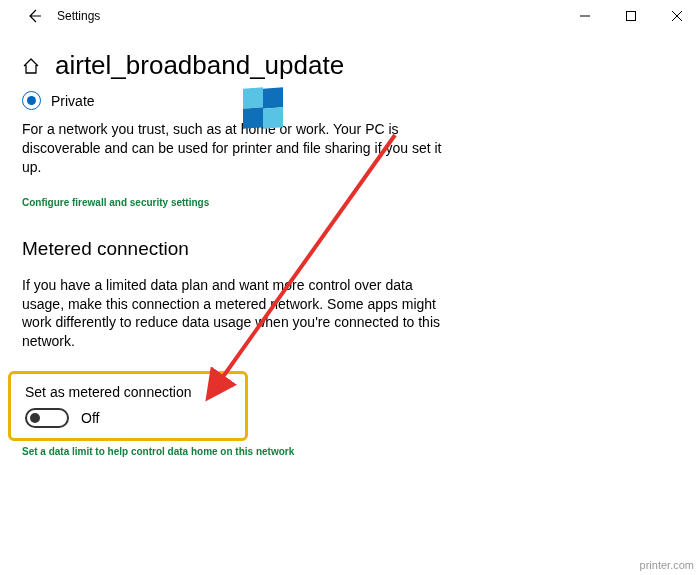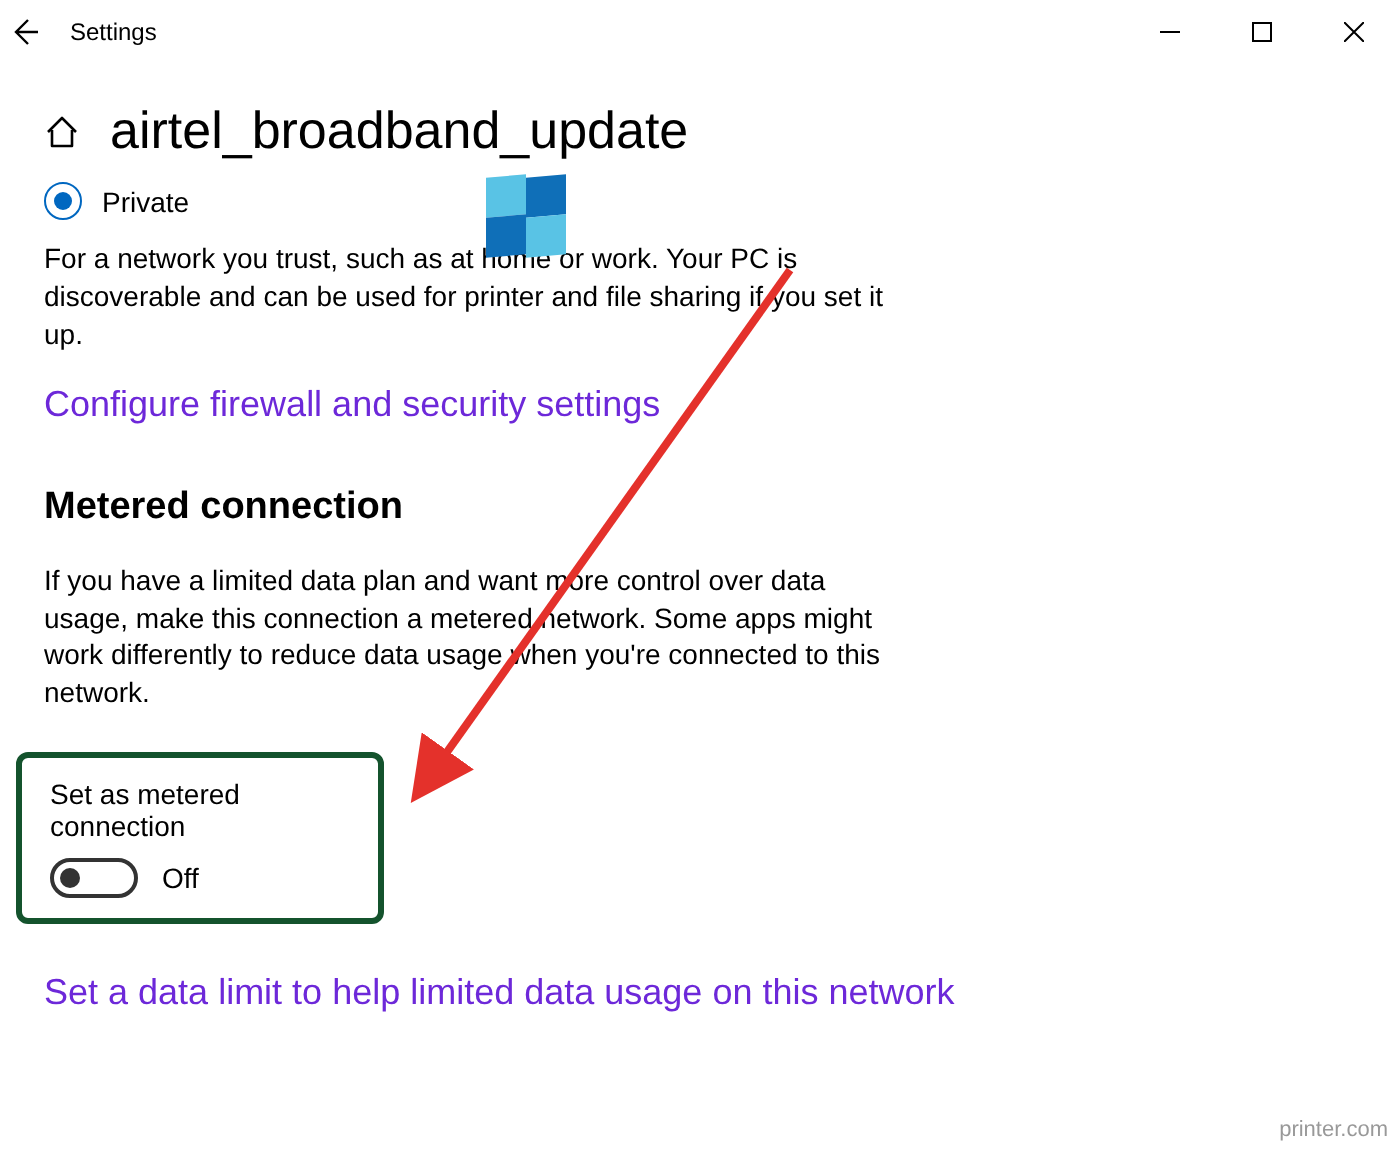--- a/index.html
+++ b/index.html
@@ -12,21 +12,21 @@
       width: 700px;
       height: 575px;
       background: #ffffff;
       position: relative;
       overflow: hidden;
     }
     .titlebar {
       height: 32px;
       display: flex;
       align-items: center;
-      padding-left: 4px;
+      padding-left: 26px;
       position: relative;
     }
     .back-btn {
       width: 16px;
       height: 16px;
       display: inline-flex;
       align-items: center;
       justify-content: center;
       margin-right: 15px;
       cursor: pointer;
@@ -100,29 +100,30 @@
       font-size: 14px;
     }
     .body-text {
       font-size: 14px;
       line-height: 1.35;
       color: #000;
       max-width: 430px;
       margin-bottom: 15px;
     }
     .link {
-      font-size: 18px;
-      color: #6d28d9;
+      font-size: 10px;
+      color: #15803d;
       cursor: pointer;
       display: inline-block;
       margin-bottom: 30px;
+      font-weight: bold;
     }
     .section-title {
       font-size: 19px;
-      font-weight: 700;
+      font-weight: 400;
       color: #000;
       margin-bottom: 16px;
     }
     .toggle-label {
       font-size: 14px;
       margin-bottom: 8px;
     }
     .toggle-row {
       display: flex;
       align-items: center;
@@ -144,27 +145,27 @@
       border-radius: 50%;
       background: #333;
       position: absolute;
       top: 3px;
       left: 3px;
     }
     .toggle-state {
       font-size: 14px;
     }
     .highlight-box {
-      border: 3px solid #14532d;
+      border: 3px solid #eab308;
       border-radius: 6px;
       padding: 10px 10px 10px 0px;
       margin-left: -14px;
       padding-left: 14px;
-      width: 184px;
-      margin-bottom: 24px;
+      width: 240px;
+      margin-bottom: 0;
     }
     .watermark-logo {
       position: absolute;
       left: 243px;
       top: 88px;
       display: flex;
       align-items: center;
       pointer-events: none;
     }
     .logo-box {
@@ -254,21 +255,21 @@
     <div class="toggle-label">Set as metered connection</div>
     <div class="toggle-row" style="margin-bottom:0;">
       <span class="toggle-track">
         <span class="toggle-thumb"></span>
       </span>
       <span class="toggle-state">Off</span>
     </div>
   </div>
 
 
-  <span class="link" style="margin-bottom:0;">Set a data limit to help limited data usage on this network</span>
+  <span class="link" style="margin-bottom:0;">Set a data limit to help control data home on this network</span>
 </div>
 
 <div class="watermark-logo">
   <div class="logo-box">
     <div class="logo-q" style="left:0;top:0;background:#59C3E5;transform:skewY(-5deg);"></div>
     <div class="logo-q" style="left:20px;top:0;background:#0F6FB8;transform:skewY(-5deg);"></div>
     <div class="logo-q" style="left:0;top:20px;background:#0F6FB8;transform:skewY(-5deg);"></div>
     <div class="logo-q" style="left:20px;top:20px;background:#59C3E5;transform:skewY(-5deg);"></div>
   </div>
 </div>

